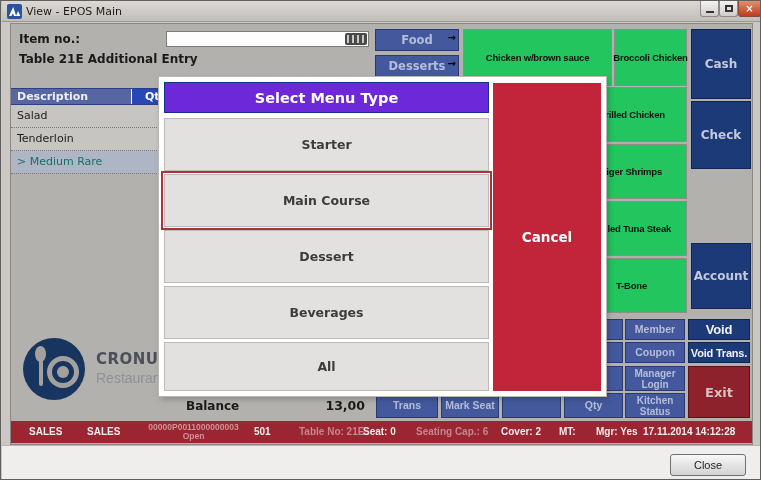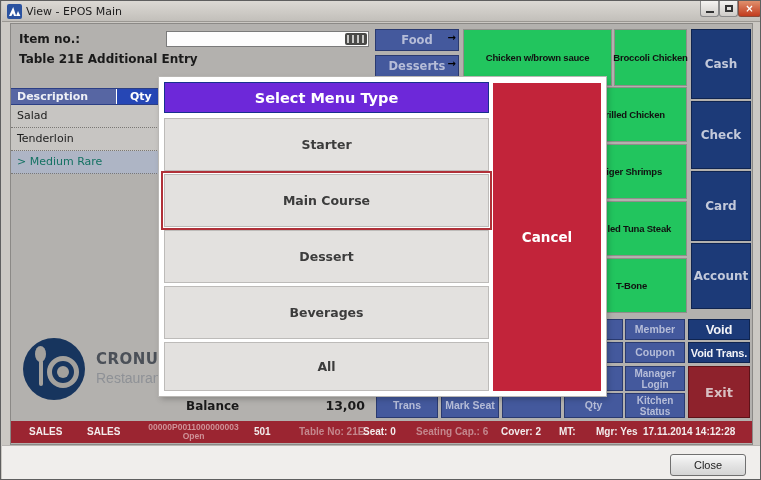--- a/index.html
+++ b/index.html
@@ -27,21 +27,21 @@
   .lbl { position:absolute; font-weight:bold; color:#1a1a1a; }
   .item-input { position:absolute; left:165px; top:30px; width:203px; height:16px;
                 border:1px solid #7a7a7a; background:#fdfdfd; font-size:11px; padding:0 26px 0 3px; }
   .kbd-icon { position:absolute; left:344px; top:32px; width:22px; height:12px;
               background:#4a4a48; border-radius:2px; }
   .kbd-icon div { position:absolute; left:2px; right:2px; top:2px; bottom:2px;
               background:repeating-linear-gradient(90deg,#c9c9c7 0 2px,#4a4a48 2px 5px); }
   
   .tbl-header { position:absolute; left:10px; top:87px; width:460px; height:17px; display:flex;
                 border-top:1px solid #2c3f85; border-bottom:1px solid #2c3f85; }
-  .th-desc { width:106px; background:#5766a3; color:#eef0f6; font-weight:bold; font-size:11px;
+  .th-desc { width:121px; background:#5766a3; color:#eef0f6; font-weight:bold; font-size:11px;
              line-height:15px; padding-left:6px; border-right:1px solid #fff; }
   .th-qty { flex:1; background:#2647b5; color:#fff; font-weight:bold; font-size:11px;
             line-height:15px; padding-left:13px; }
   .tbl-row { position:absolute; left:10px; width:460px; height:23px; background:#c7c5c2;
              border-bottom:1px dotted #7a7875; display:flex; font-size:11px; color:#1c1c1c; }
   .tbl-row .desc { width:121px; padding-left:6px; line-height:22px; }
   .tbl-row .qty { width:45px; text-align:right; padding-right:8px; line-height:22px; }
   .tbl-row.hl { background:#aeb5c5; color:#157263; }
   
   .cat-btn { position:absolute; left:374px; width:84px; height:22px; background:#44599d;
@@ -167,21 +167,20 @@
 
   <div class="menu-cell" style="left:462px; top:28px; width:149px; height:57px; padding:0 14px;">Chicken w/brown sauce</div>
   <div class="menu-cell nowrap" style="left:613px; top:28px; width:73px; height:57px;">Broccoli Chicken</div>
   <div class="menu-cell nowrap" style="left:575px; top:86px; width:111px; height:55px;">Grilled Chicken</div>
   <div class="menu-cell nowrap" style="left:575px; top:143px; width:111px; height:55px;">Tiger Shrimps</div>
   <div class="menu-cell nowrap" style="left:575px; top:200px; width:111px; height:55px;">Grilled Tuna Steak</div>
   <div class="menu-cell nowrap" style="left:575px; top:257px; width:111px; height:55px;">T-Bone</div>
 
   <div class="pay-btn" style="top:28px; height:70px;">Cash</div>
   <div class="pay-btn" style="top:100px; height:68px;">Check</div>
-  <div class="pay-btn" style="top:170px; height:70px;">Card</div>
   <div class="pay-btn" style="top:242px; height:66px;">Account</div>
 
   <div class="brand-circle">
     <div class="spoon-bowl"></div>
     <div class="spoon-handle"></div>
     <div class="plate-outer"></div>
     <div class="plate-inner"></div>
   </div>
   <span class="brand-name">CRONUS</span>
   <span class="brand-sub">Restaurant</span>

